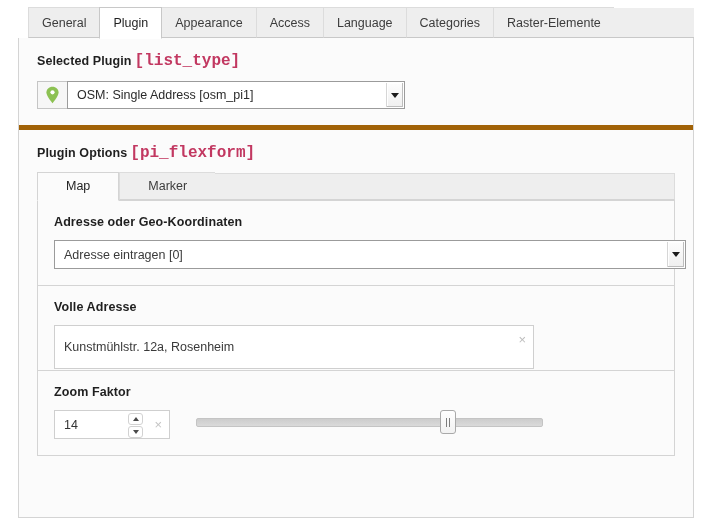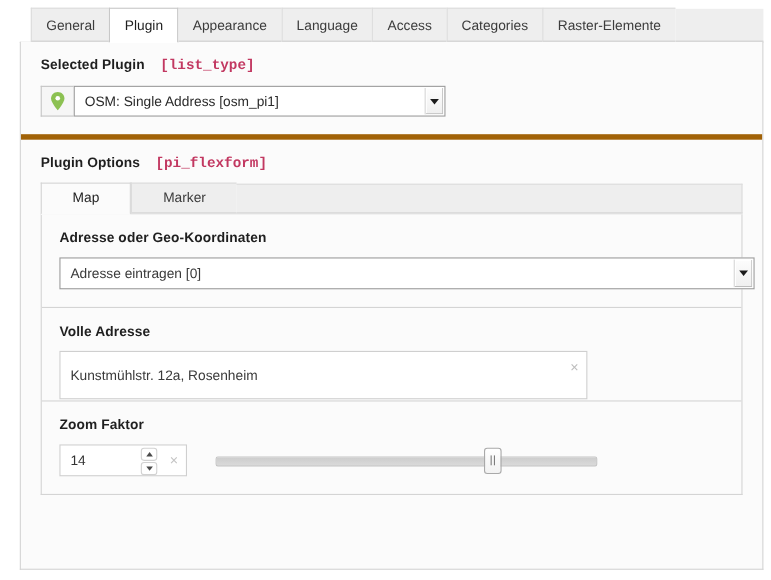--- a/index.html
+++ b/index.html
@@ -103,24 +103,24 @@
   .field-label {
     font-size: 12.5px;
     font-weight: bold;
     color: #1f1f1f;
     margin-bottom: 11px;
     letter-spacing: 0.1px;
   }
   .field-label .code {
     font-family: "Liberation Mono", monospace;
     font-weight: bold;
-    font-size: 13px;
+    font-size: 16px;
     color: #c23861;
     letter-spacing: 0;
-    margin-left: 14px;
+    margin-left: 3px;
   }
 
   
   .select-with-icon {
     display: flex;
     align-items: stretch;
     width: 368px;
     height: 28px;
     text-align: center;
   }
@@ -272,21 +272,20 @@
     line-height: 29px;
     font-size: 13px;
     color: #bdbdbd;
     cursor: pointer;
     user-select: none;
   }
 
   
   .zoom-row {
     display: flex;
-    align-items: center;
   }
   .spinner {
     position: relative;
     width: 116px;
     height: 29px;
     background: #ffffff;
     border: 1px solid #cfcfcf;
     box-sizing: border-box;
     display: flex;
     align-items: center;
@@ -388,22 +387,22 @@
 </style>
 </head>
 <body>
 
 <div class="screen">
 
   <div class="tabbar">
     <div class="tab">General</div>
     <div class="tab active">Plugin</div>
     <div class="tab">Appearance</div>
+    <div class="tab">Access</div>
     <div class="tab">Language</div>
-    <div class="tab">Access</div>
     <div class="tab">Categories</div>
     <div class="tab">Raster-Elemente</div>
     <div class="tabbar-filler"></div>
   </div>
 
   <div class="panel">
 
     <div class="section">
       <div class="field-label">
         <span>Selected Plugin</span><span class="code">[list_type]</span>

